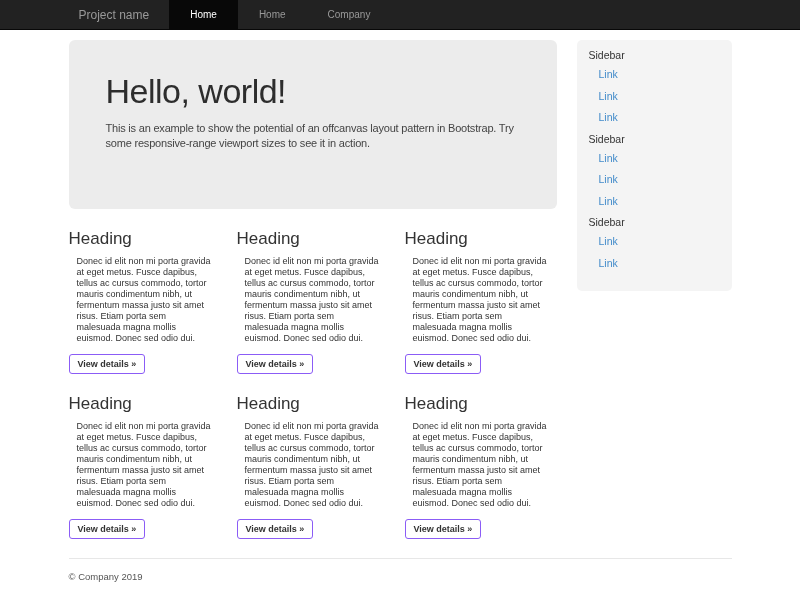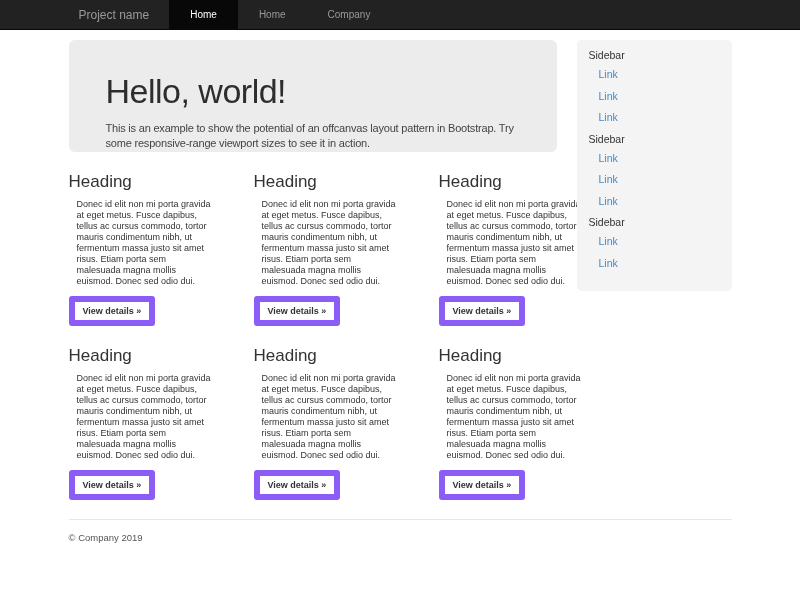--- a/index.html
+++ b/index.html
@@ -18,34 +18,34 @@
   .nav { display: flex; margin: 0 0 0 10px; padding: 0; list-style: none; }
   .nav-item { padding: 0 21px; font-size: 10px; line-height: 30px; color: #999; cursor: pointer; }
   .nav-item.active { background: #080808; color: #fff; }
 
   
   .container { width: 663px; margin: 0 auto; }
   .content { display: flex; margin-top: 10px; }
   .main { width: 488px; }
 
   
-  .jumbotron { background: #ececec; border-radius: 6px; padding: 26px 37px; height: 112px; }
+  .jumbotron { background: #ececec; border-radius: 6px; padding: 26px 37px; height: 169px; }
   .jumbotron h1 {
     margin: 6px 0 10px; font-size: 34px; line-height: 1.15;
     font-weight: 500; color: #2d2d2d; letter-spacing: -0.5px;
   }
   .lead { margin: 0; font-size: 11px; letter-spacing: -0.2px; line-height: 15px; color: #444; }
 
   
-  .cards { display: grid; grid-template-columns: repeat(3, 152px); column-gap: 33px; }
+  .cards { display: grid; grid-template-columns: repeat(3, 152px); column-gap: 16px; }
   .card h2 { margin: 20px 0 8px; font-size: 17px; line-height: 19px; font-weight: 500; color: #333; }
   .card p { margin: 0 8px 9px; font-size: 9px; line-height: 11px; color: #333; }
   .btn {
     display: inline-block; padding: 4px 8px; background: #fff;
-    border: 6px solid #8b5cf6; border-radius: 3px;
+    border: 1px solid #8b5cf6; border-radius: 3px;
     font-size: 9px; font-weight: bold; color: #333; cursor: pointer;
   }
 
   
   footer hr { margin: 19px 0 0; border: 0; border-top: 1px solid #e7e7e7; }
   footer p { margin: 12px 0 0; font-size: 9.5px; color: #555; }
 
   
   .sidebar {
     width: 155px; margin-left: 20px; align-self: flex-start;

